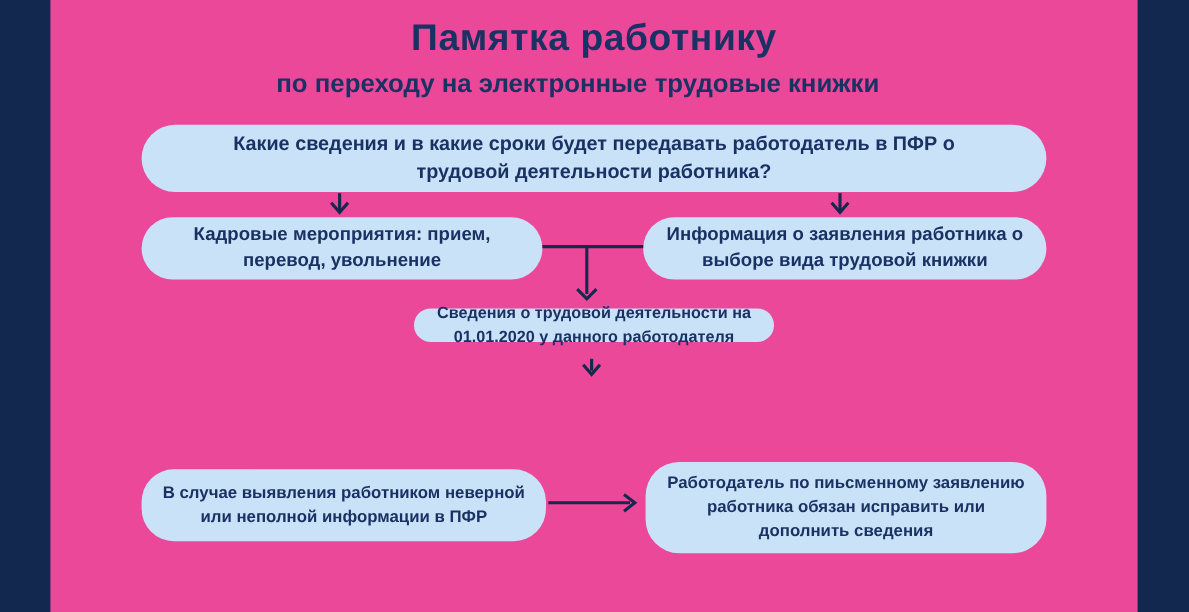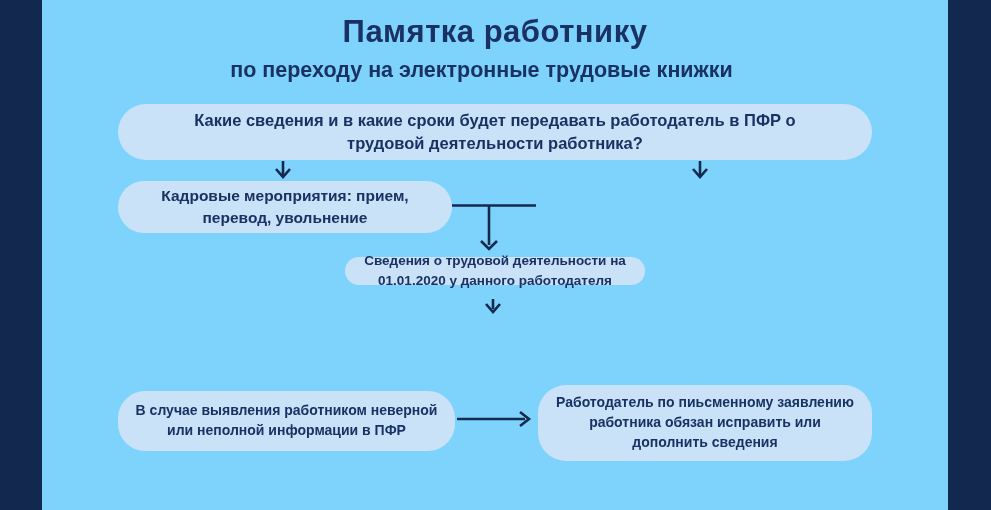--- a/index.html
+++ b/index.html
@@ -1,20 +1,20 @@
 <!DOCTYPE html>
 <html lang="ru"><head>
 <meta charset="utf-8">
 <style>
   html, body { margin: 0; padding: 0; background: #ffffff; }
   .canvas {
     position: relative;
     width: 991px;
     height: 510px;
-    background: #7dd3fc;
+    background: #ec4899;
     overflow: hidden;
     font-family: "Liberation Sans", sans-serif;
     font-weight: bold;
   }
   .side-bar {
     position: absolute;
     top: 0;
     height: 510px;
     background: #13284e;
   }
@@ -101,20 +101,21 @@
 <div class="canvas">
 
   <div class="side-bar left"></div>
   <div class="side-bar right"></div>
 
   <h1 class="title">Памятка работнику</h1>
   <h2 class="subtitle">по переходу на электронные трудовые книжки</h2>
 
   <div class="box box-personnel">Кадровые мероприятия: прием, перевод, увольнение</div>
   <div class="box box-question">Какие сведения и в какие сроки будет передавать работодатель в ПФР о трудовой деятельности работника?</div>
+  <div class="box box-statement">Информация о заявления работника о выборе вида трудовой книжки</div>
   <div class="box box-employment">Сведения о трудовой деятельности на 01.01.2020 у данного работодателя</div>
   <div class="box box-incorrect">В случае выявления работником неверной или неполной информации в ПФР</div>
   <div class="box box-obligation">Работодатель по пиьсменному заявлению работника обязан исправить или дополнить сведения</div>
 
   <svg class="connectors" viewBox="0 0 991 510">
 
     <g>
       <line x1="283" y1="161" x2="283" y2="175"></line>
       <polyline points="276,169 283,177 290,169"></polyline>
     </g>

